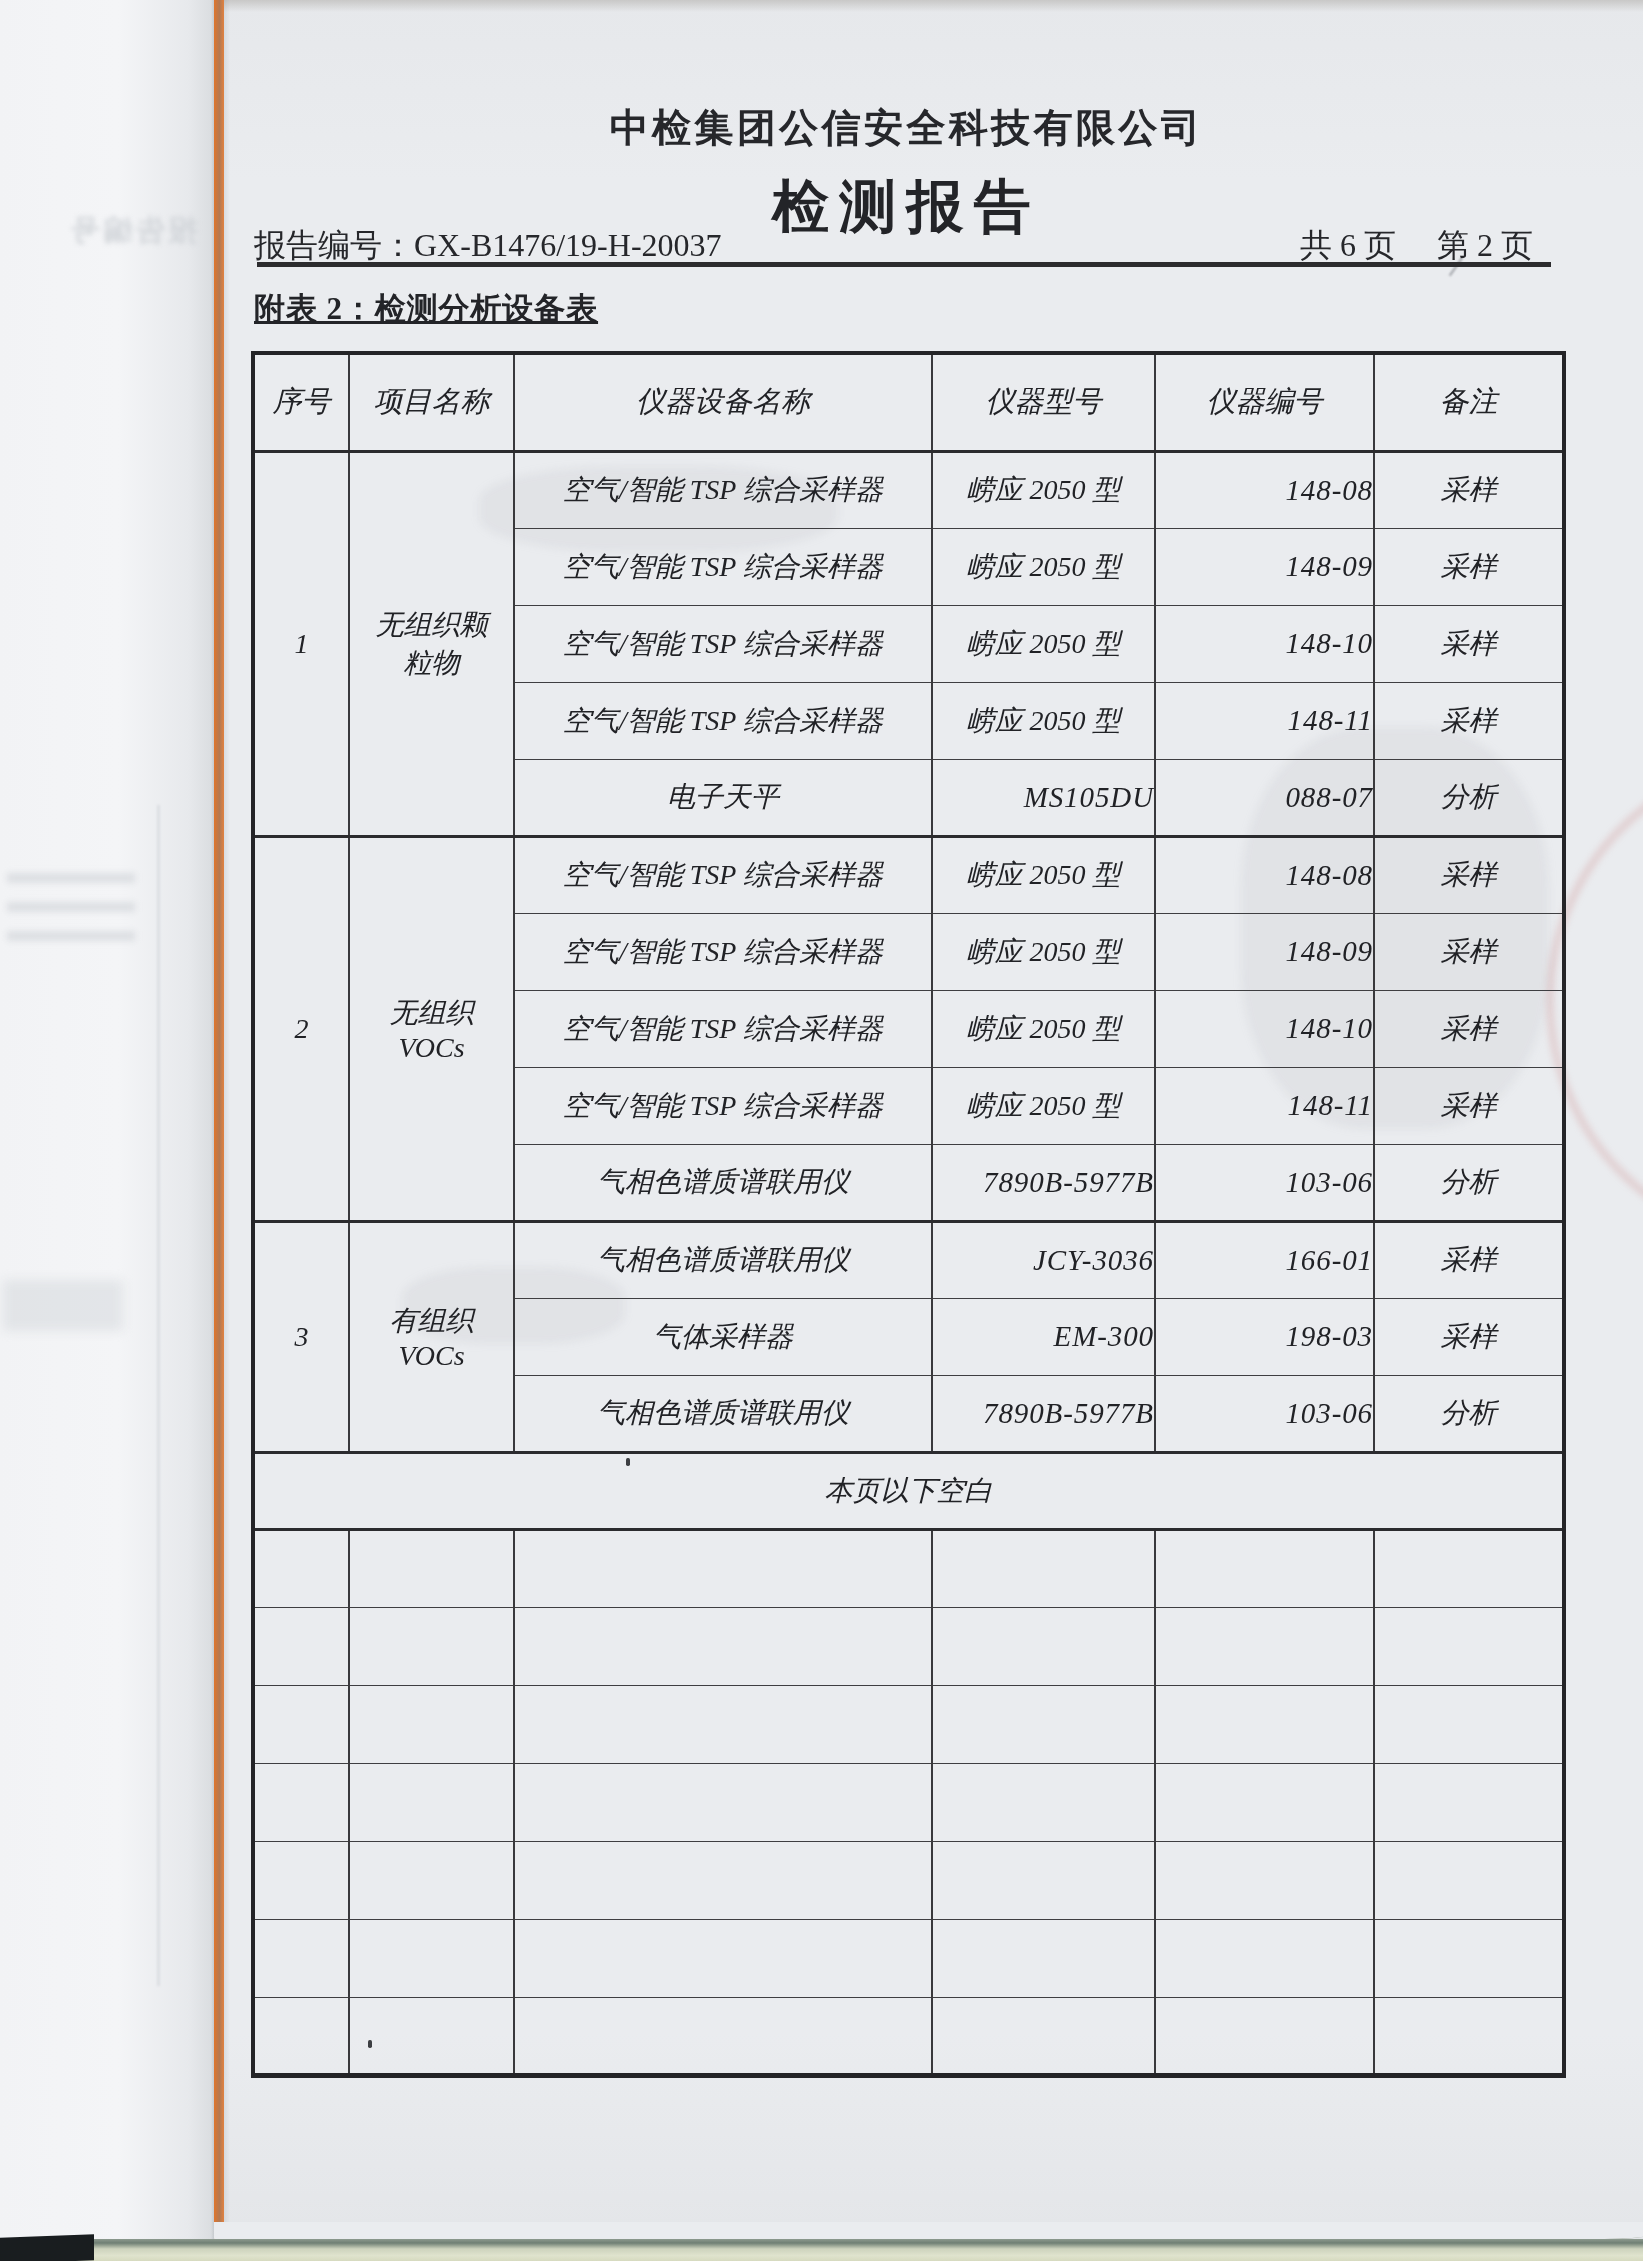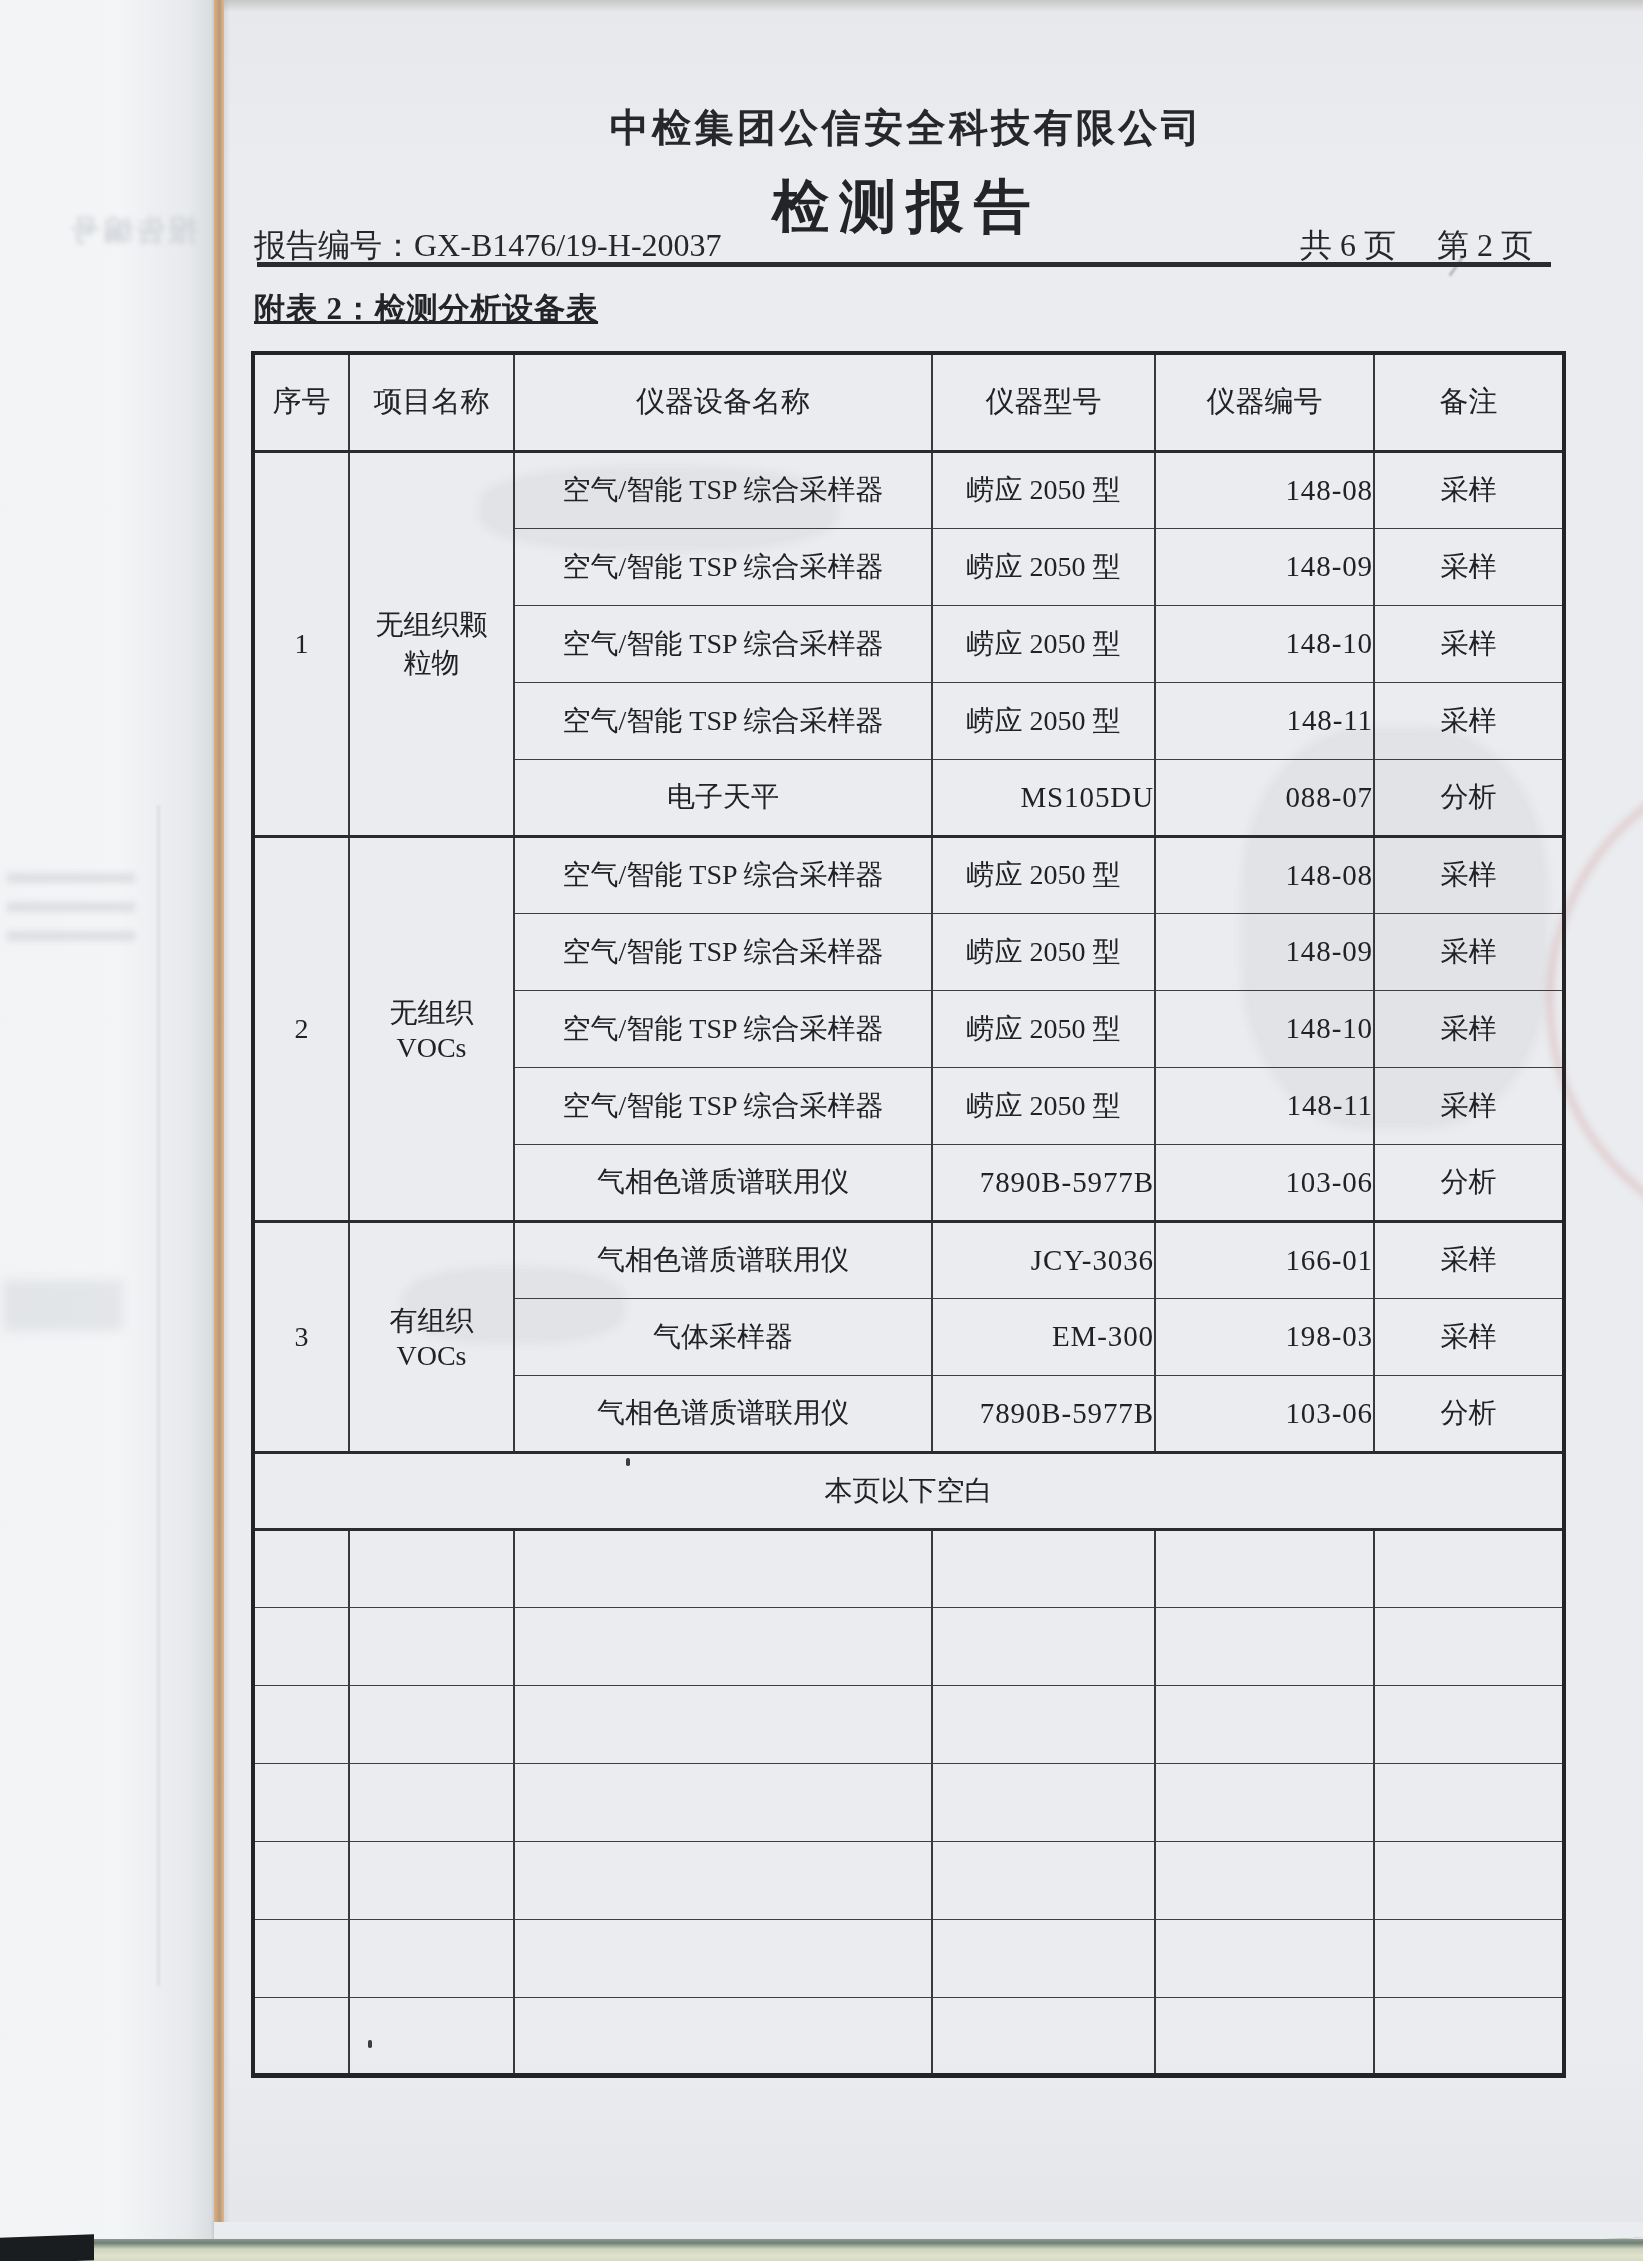--- a/index.html
+++ b/index.html
@@ -1,18 +1,18 @@
 <!DOCTYPE html>
 <html style="font-size:13.7px"><head>
 <meta charset="utf-8">
 <style>
   html,body{margin:0;padding:0;background:#d8dadd;}
   #canvas{
     position:relative;width:1643px;height:2261px;overflow:hidden;
-    background:#fdba74;
+    background:#f97316;
     font-family:"Liberation Serif","DejaVu Serif",serif;
     color:#212226;
   }
   
   .prev-page{
     position:absolute;left:0;top:0;width:214px;height:2261px;
     background:linear-gradient(90deg,#f2f3f5 0%,#f4f5f7 55%,#e7e9ec 88%,#d9dcdf 100%);
   }
   .gutter{
     position:absolute;left:211px;top:0;width:19px;height:2261px;
@@ -91,21 +91,21 @@
     position:absolute;left:251px;top:351px;width:1311px;
     border-collapse:collapse;table-layout:fixed;
     font-size:28px;color:#212226;
   }
   table.equip th,table.equip td{
     border-left:2.6px solid #39393c;border-right:2.6px solid #39393c;
     border-top:1.7px solid #3e3e41;border-bottom:1.7px solid #3e3e41;
     text-align:center;vertical-align:middle;padding:0;
     font-weight:normal;overflow:hidden;
   }
-  table.equip{border:4.3px solid #242427;}
+  table.equip{border:4.3px solid #242427;font-style:italic;}
   table.equip tr.head{height:98px;}
   table.equip thead th{border-bottom:2.6px solid #313134;font-size:29px;}
   table.equip tr.r{height:77px;}
   table.equip tr.re{height:78px;}
   table.equip tr.group-start td{border-top:3.4px solid #2b2b2e;}
   table.equip tr.note td{border-top:3.4px solid #2b2b2e;border-bottom:3.4px solid #2b2b2e;}
   table.equip .latin{font-size:29px;letter-spacing:0.9px;text-align:right;}
   table.equip td.bottom-edge{border-bottom:5.1px solid #242427;}
 </style>
 </head>

